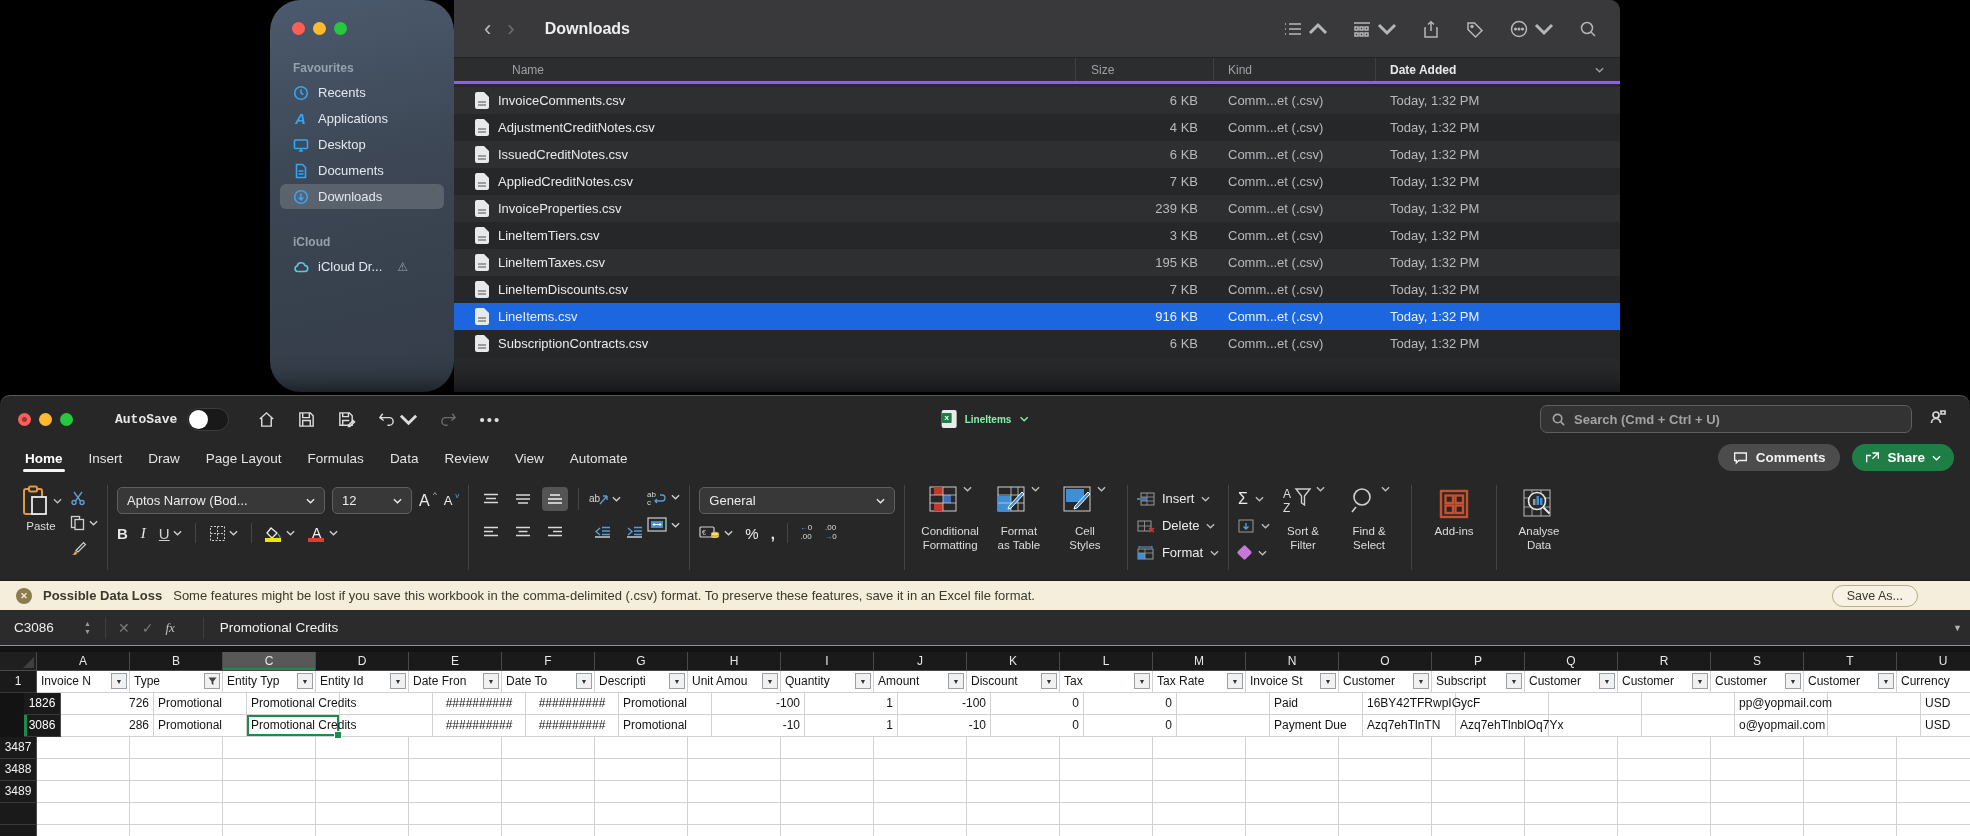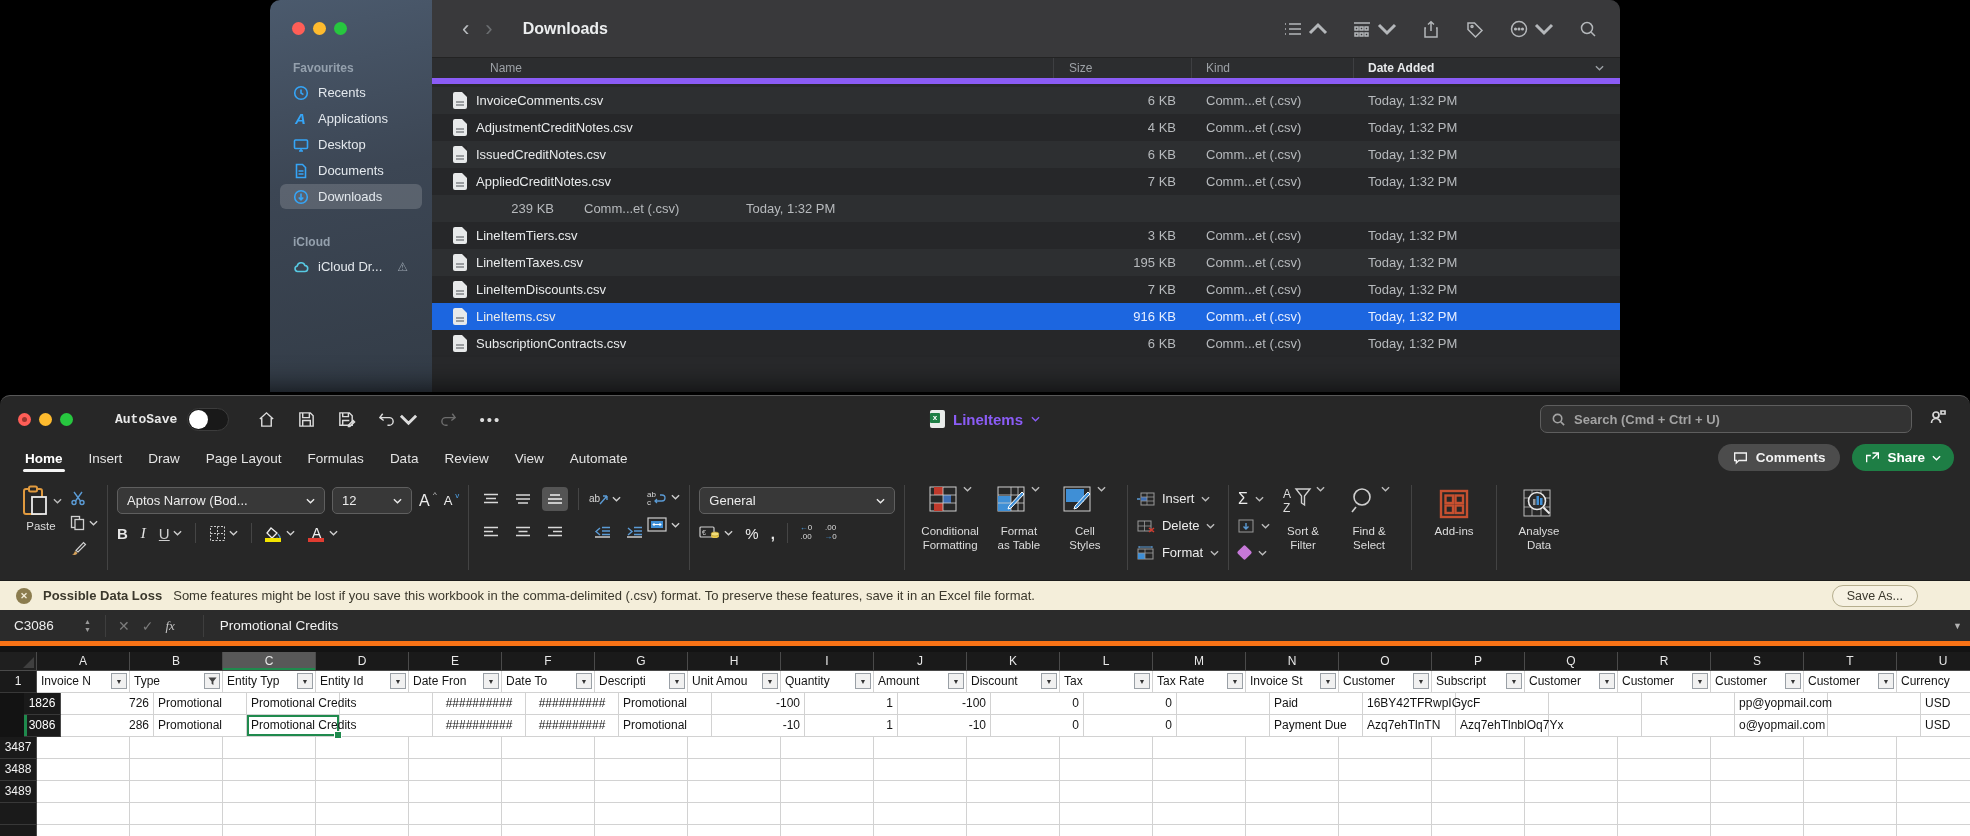--- a/index.html
+++ b/index.html
@@ -2,21 +2,21 @@
 <html><head>
 <meta charset="utf-8">
 <style>
   * { margin:0; padding:0; box-sizing:border-box; }
   body { background:#000; font-family:"Liberation Sans", sans-serif; }
   .screen { position:relative; width:1970px; height:836px; background:#000; overflow:hidden; }
 
   
   .finder-window { position:absolute; left:270px; top:0; width:1350px; height:392px;
     border-radius:10px 10px 0 0; overflow:hidden; display:flex; box-shadow:0 18px 50px rgba(0,0,0,.65); }
-  .finder-sidebar { width:162px; flex-shrink:0; background:linear-gradient(168deg,#4b5a6d 0%,#3c4654 45%,#333c47 100%); }
+  .finder-sidebar { width:184px; flex-shrink:0; background:linear-gradient(168deg,#4b5a6d 0%,#3c4654 45%,#333c47 100%);border-radius:31px; }
   .traffic { display:flex; gap:8px; padding:22px 0 0 22px; }
   .light { width:13px; height:13px; border-radius:50%; position:relative; }
   .light.red { background:#ff5e57; } .light.yellow { background:#febb2e; } .light.green { background:#27c73f; }
   .sb-label { color:#94a0ad; font-size:12px; font-weight:700; margin:26px 0 5px 23px; }
   .sb-item { display:flex; align-items:center; gap:9px; margin:1px 10px; padding:4px 12px; border-radius:6px;
     color:#e3e8ed; font-size:13px; white-space:nowrap; }
   .sb-item.selected { background:rgba(255,255,255,.16); }
   .sb-item .sbicon { width:17px; height:17px; flex-shrink:0; display:flex; align-items:center; justify-content:center; }
   .sb-item svg { width:16px; height:16px; stroke:#35a5f7; fill:none; stroke-width:1.6; }
   .sb-item .appA { color:#35a5f7; font-weight:700; font-size:15px; font-style:italic; }
@@ -27,21 +27,21 @@
   .finder-toolbar { height:58px; background:#39393b; display:flex; align-items:center; padding:0 22px;
     border-bottom:1px solid #232323; }
   .navchev { font-size:22px; line-height:1; padding:0 8px; }
   .navchev.back { color:#b9bcbf; } .navchev.fwd { color:#6b6e71; }
   .ftitle { margin-left:22px; font-size:16px; font-weight:700; color:#eceeef; }
   .ftools { margin-left:auto; display:flex; align-items:center; gap:24px; color:#b4b7ba; }
   .ftools svg { width:20px; height:20px; stroke:#b4b7ba; fill:none; stroke-width:1.5; display:block; }
   .tool-pair { display:flex; align-items:center; gap:5px; }
   .chev { width:9px; height:6px; fill:none; stroke:currentColor; stroke-width:1.5; flex-shrink:0; }
 
-  .finder-colhead { height:26px; background:#2c2d2f; border-bottom:6px solid #8b5cf6; display:flex; align-items:center;
+  .finder-colhead { height:26px; background:#2c2d2f; border-bottom:3px solid #8b5cf6; display:flex; align-items:center;
     font-size:12px; color:#9da1a6; }
   .fc-name { width:622px; padding-left:58px; border-right:1px solid #3e3f42; height:100%; display:flex; align-items:center; }
   .fc-size { width:138px; padding-left:15px; border-right:1px solid #3e3f42; height:100%; display:flex; align-items:center; }
   .fc-kind { width:162px; padding-left:14px; border-right:1px solid #3e3f42; height:100%; display:flex; align-items:center; }
   .fc-date { flex:1; padding-left:14px; height:100%; display:flex; align-items:center; color:#e7e9eb; font-weight:700; }
   .fc-date .chev { margin-left:auto; margin-right:16px; color:#9da1a6; }
 
   .finder-files { flex:1; overflow:hidden; padding-top:3px; }
   .frow { height:27px; display:flex; align-items:center; font-size:13px; }
   .frow:nth-child(odd) { background:#2d2f31; }
@@ -66,21 +66,21 @@
   .light.red .dot { position:absolute; left:4px; top:4px; width:5px; height:5px; border-radius:50%; background:#99352e; }
   .autosave { display:flex; align-items:center; gap:10px; margin-left:42px;font-family:Liberation Mono, monospace; }
   .autosave-label { color:#e8e8e8; font-size:13px; font-weight:700; }
   .toggle { width:42px; height:23px; border-radius:12px; background:#191919; border:1px solid #3c3c3c; position:relative; }
   .toggle .knob { position:absolute; left:1px; top:1px; width:19px; height:19px; border-radius:50%; background:#fff; }
   .tb-icons { display:flex; align-items:center; gap:21px; margin-left:28px; color:#dcdcdc; }
   .tb-icons svg { width:19px; height:19px; fill:none; stroke:#dcdcdc; stroke-width:1.5; display:block; }
   .tb-icons .dim svg { stroke:#6d6d6d; }
   .tb-icons .pair { display:flex; align-items:center; gap:3px; }
   .xl-doc-title { position:absolute; left:50%; transform:translateX(-50%); display:flex; align-items:center; gap:8px;
-    color:#8b5cf6; font-size:15px; font-weight:700; }
+    color:#86efac; font-size:10px; font-weight:700; }
   .xlsx-ic { width:15px; height:18px; background:#e9ecea; border-radius:2px; position:relative; }
   .xlsx-ic::before { content:"x"; position:absolute; left:0; top:3px; width:10px; height:10px; background:#1e7e45;
     color:#fff; font-size:8px; font-weight:700; text-align:center; line-height:10px; border-radius:1px; }
   .search-box { margin-left:auto; width:372px; height:28px; background:#333; border:1px solid #5e5e5e; border-radius:7px;
     display:flex; align-items:center; gap:8px; padding:0 10px; color:#a3a3a3; font-size:13px; font-weight:700; }
   .search-box svg, .people svg { width:15px; height:15px; fill:none; stroke:#a3a3a3; stroke-width:1.7; }
   .people { margin-left:16px; margin-right:4px; } .people svg { width:20px; height:20px; stroke:#d8d8d8; }
 
   .xl-tabs { height:32px; display:flex; align-items:flex-end; padding:0 12px; position:relative; flex-shrink:0; }
   .xtab { padding:7px 13px 8px; font-size:13.5px; color:#e4e4e4; position:relative; }
@@ -137,21 +137,21 @@
   .eraser { width:13px; height:13px; background:#c678d8; transform:rotate(45deg) scale(.85); border-radius:2px; }
 
   .xl-warning { height:29px; background:#f4eeda; display:flex; align-items:center; padding:0 16px; gap:11px;
     font-size:13px; color:#3b382c; flex-shrink:0; }
   .warn-x { width:16px; height:16px; border-radius:50%; background:#8b7c4e; color:#f4eeda; font-size:9px; font-weight:700;
     display:flex; align-items:center; justify-content:center; flex-shrink:0; }
   .warn-title { font-weight:700; }
   .saveas-btn { margin-left:auto; margin-right:36px; height:22px; padding:0 14px; border:1px solid #b6ae8e; border-radius:11px;
     font-size:12.5px; color:#3b382c; display:flex; align-items:center; background:rgba(255,255,255,.25); }
 
-  .xl-formula { height:36px; background:#2b2b2b; display:flex; align-items:center; flex-shrink:0; border-bottom:5px solid #f97316; }
+  .xl-formula { height:36px; background:#2b2b2b; display:flex; align-items:center; flex-shrink:0; border-bottom:1px solid #f97316; }
   .name-box { width:84px; padding-left:14px; color:#ededed; font-size:13.5px; }
   .steppers { display:flex; flex-direction:column; gap:1px; color:#9a9a9a; font-size:7px; line-height:1; margin-right:14px; }
   .fx-x { color:#7b7b7b; font-size:14px; margin:0 12px; }
   .fx-check { color:#7b7b7b; font-size:14px; margin-right:12px; }
   .fx-fx { color:#c4c4c4; font-style:italic; font-family:"Liberation Serif",serif; font-size:13px; margin-right:28px; }
   .fx-value { color:#f3f3f3; font-size:13.5px; }
   .fx-caret { margin-left:auto; margin-right:8px; color:#b3b3b3; font-size:9px; }
 
   .xl-grid { flex:1; background:#131313; overflow:hidden; position:relative; font-size:12px; }
   .grid-inner { position:absolute; top:6px; left:0; }
@@ -341,20 +341,24 @@
           <div class="frow">
             <div class="fcell-name">
               <span class="doc-ic"></span>
               <span>AppliedCreditNotes.csv</span>
             </div>
             <div class="fcell-size">7 KB</div>
             <div class="fcell-kind">Comm...et (.csv)</div>
             <div class="fcell-date">Today, 1:32 PM</div>
           </div>
           <div class="frow">
+            <div class="fcell-name">
+              <span class="doc-ic"></span>
+              <span>InvoiceProperties.csv</span>
+            </div>
             <div class="fcell-size">239 KB</div>
             <div class="fcell-kind">Comm...et (.csv)</div>
             <div class="fcell-date">Today, 1:32 PM</div>
           </div>
           <div class="frow">
             <div class="fcell-name">
               <span class="doc-ic"></span>
               <span>LineItemTiers.csv</span>
             </div>
             <div class="fcell-size">3 KB</div>

